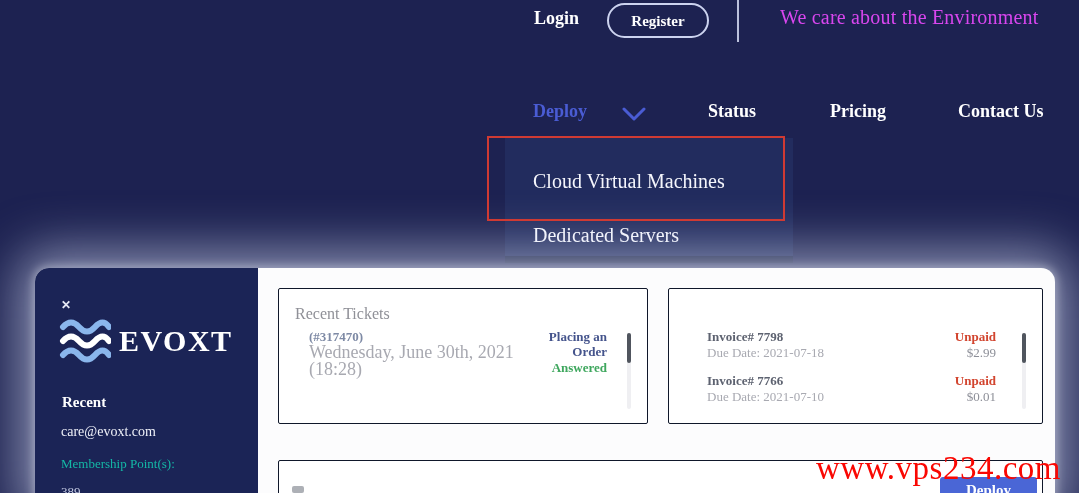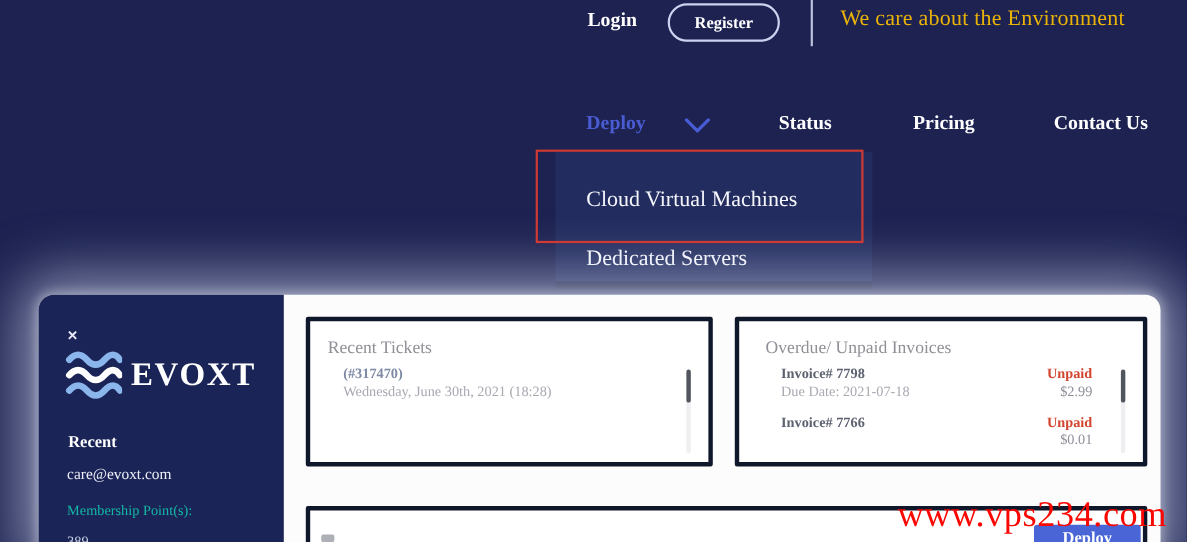--- a/index.html
+++ b/index.html
@@ -13,21 +13,21 @@
   .abs { position:absolute; }
 
   
   .login { left:534px; top:8px; color:#ffffff; font-size:18px; font-weight:700; cursor:pointer; }
   .register {
     left:607px; top:3px; width:102px; height:35px; line-height:32px; text-align:center;
     color:#ffffff; font-size:15px; font-weight:700; border:2px solid #ccd3ef;
     border-radius:18px; cursor:pointer;
   }
   .hdr-divider { left:737px; top:0; width:2px; height:42px; background:rgba(215,221,245,.85); }
-  .tagline { left:764px; top:6px; color:#eab308; font-size:20px; letter-spacing:.2px; white-space:nowrap; }
+  .tagline { left:780px; top:6px; color:#d946ef; font-size:20px; letter-spacing:.2px; white-space:nowrap; }
 
   
   .nav-item { top:101px; color:#ffffff; font-size:18px; font-weight:700; cursor:pointer; white-space:nowrap; }
   .nav-deploy { left:533px; color:#4a5cd4; }
   .nav-chevron { left:621px; top:107px; }
   .nav-status { left:708px; }
   .nav-pricing { left:830px; }
   .nav-contact { left:958px; }
 
   
@@ -53,34 +53,34 @@
   }
   .close-x { left:26px; top:31px; color:#e8ebf7; font-size:12px; font-weight:700; cursor:pointer; line-height:12px; }
   .logo-waves { left:24px; top:49px; }
   .brand { left:84px; top:56px; color:#ffffff; font-size:30px; font-weight:800; letter-spacing:1.5px;text-align:center; }
   .sb-admin { left:27px; top:126px; color:#ffffff; font-size:15px; font-weight:700; }
   .sb-email { left:26px; top:156px; color:#eef0f8; font-size:14px; }
   .sb-memb  { left:26px; top:188px; color:#14b8a6; font-size:13px; }
   .sb-points{ left:26px; top:216px; color:#c5cbe3; font-size:13px; }
 
   
-  .panel { position:absolute; background:#ffffff; border:4px solid #0f172a; border-radius:2px; }
+  .panel { position:absolute; background:#ffffff; border:1px solid #0f172a; border-radius:2px; }
   .panel-tickets  { left:243px; top:20px;  width:370px; height:136px; }
   .panel-invoices { left:633px; top:20px;  width:375px; height:136px; }
   .panel-bottom   { left:243px; top:192px; width:765px; height:46px; }
   .panel-title { position:absolute; left:16px; top:16px; color:#8f9097; font-size:16px; }
   .panel-invoices .panel-title { left:24px; }
 
   .rows { position:absolute; left:30px; right:40px; top:40px; height:72px; overflow:hidden; }
   .panel-invoices .rows { left:38px; right:46px; }
   .row { display:flex; justify-content:space-between; margin-bottom:12px; }
   .row .lft { text-align:left; }
   .row .rgt { text-align:right; }
   .t-id   { color:#7e8aa5; font-size:13px; font-weight:600; line-height:15px; }
-  .t-date { color:#a8a9b1; font-size:13px; line-height:17px; }
+  .t-date { color:#a8a9b1; font-size:18px; line-height:17px; }
   .t-subj { color:#45548c; font-size:13px; font-weight:600; line-height:15px; }
   .t-ok   { color:#3fa75e; font-size:13px; font-weight:600; line-height:17px; }
   .i-id   { color:#5d6270; font-size:13px; font-weight:600; line-height:15px; }
   .i-due  { color:#a8a9b1; font-size:13px; line-height:17px; }
   .i-bad  { color:#d2452f; font-size:13px; font-weight:600; line-height:15px; }
   .i-amt  { color:#8d8f98; font-size:13px; line-height:17px; }
 
   .sb-track { position:absolute; right:16px; top:44px; width:4px; height:76px; background:#efeff2; border-radius:2px; }
   .sb-thumb { position:absolute; right:16px; top:44px; width:4px; height:30px; background:#50555e; border-radius:2px; cursor:pointer; }
 
@@ -142,42 +142,46 @@
     </div>
 
     <div class="panel panel-tickets">
       <div class="panel-title">Recent Tickets</div>
       <div class="rows">
         <div class="row">
           <div class="lft">
             <div class="t-id">(#317470)</div>
             <div class="t-date">Wednesday, June 30th, 2021 (18:28)</div>
           </div>
+          <div class="rgt">
+            <div class="t-subj">Placing an Order</div>
+            <div class="t-ok">Answered</div>
+          </div>
         </div>
       </div>
       <div class="sb-track"></div>
       <div class="sb-thumb"></div>
     </div>
 
     <div class="panel panel-invoices">
-      <div class="panel-title">Overdue/ Unpaid Invoices</div>
       <div class="rows">
         <div class="row">
           <div class="lft">
             <div class="i-id">Invoice# 7798</div>
             <div class="i-due">Due Date: 2021-07-18</div>
           </div>
           <div class="rgt">
             <div class="i-bad">Unpaid</div>
             <div class="i-amt">$2.99</div>
           </div>
         </div>
         <div class="row">
           <div class="lft">
             <div class="i-id">Invoice# 7766</div>
+            <div class="i-due">Due Date: 2021-07-10</div>
           </div>
           <div class="rgt">
             <div class="i-bad">Unpaid</div>
             <div class="i-amt">$0.01</div>
           </div>
         </div>
       </div>
       <div class="sb-track"></div>
       <div class="sb-thumb"></div>
     </div>

